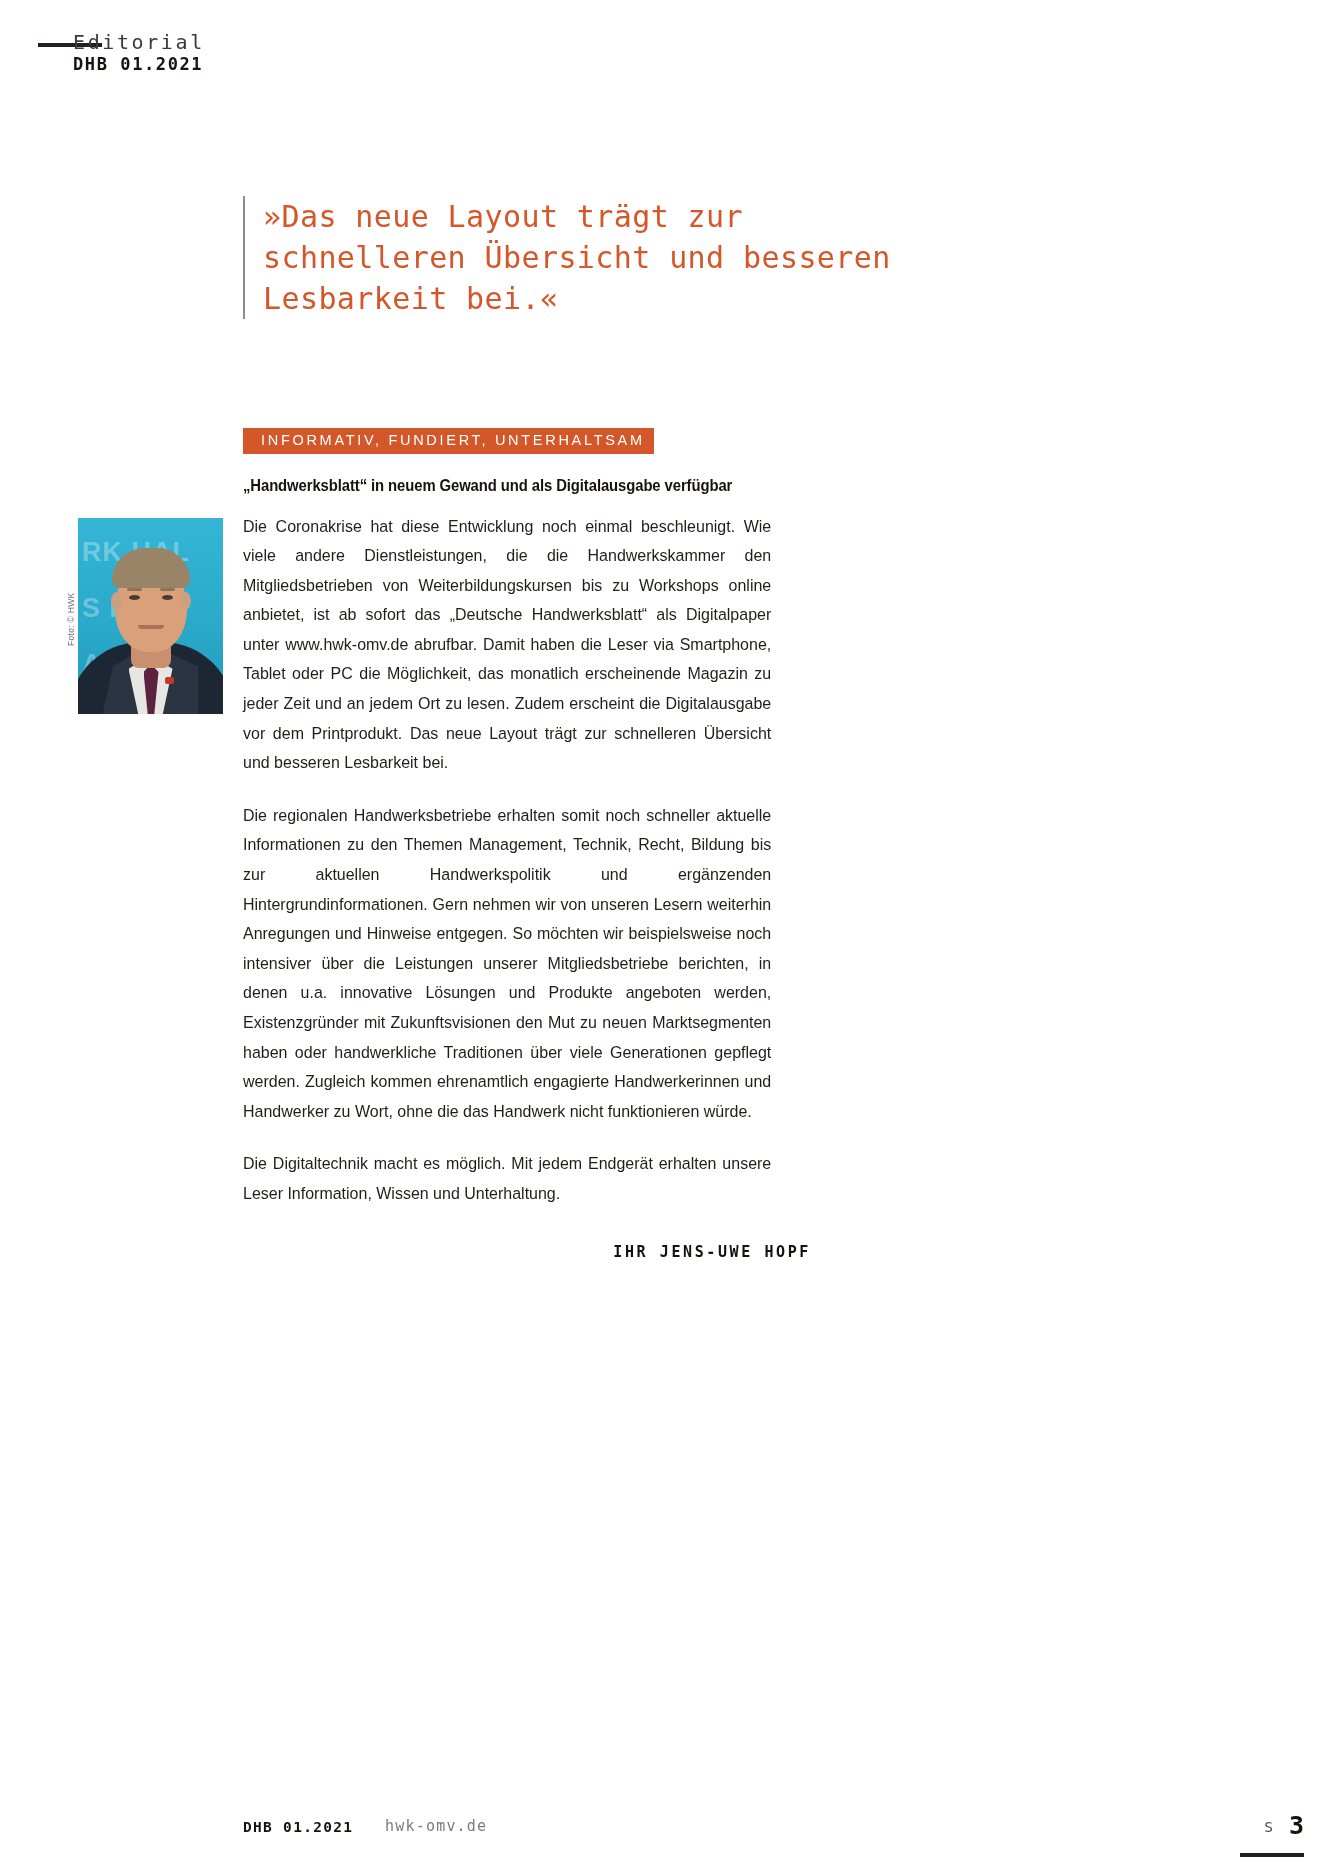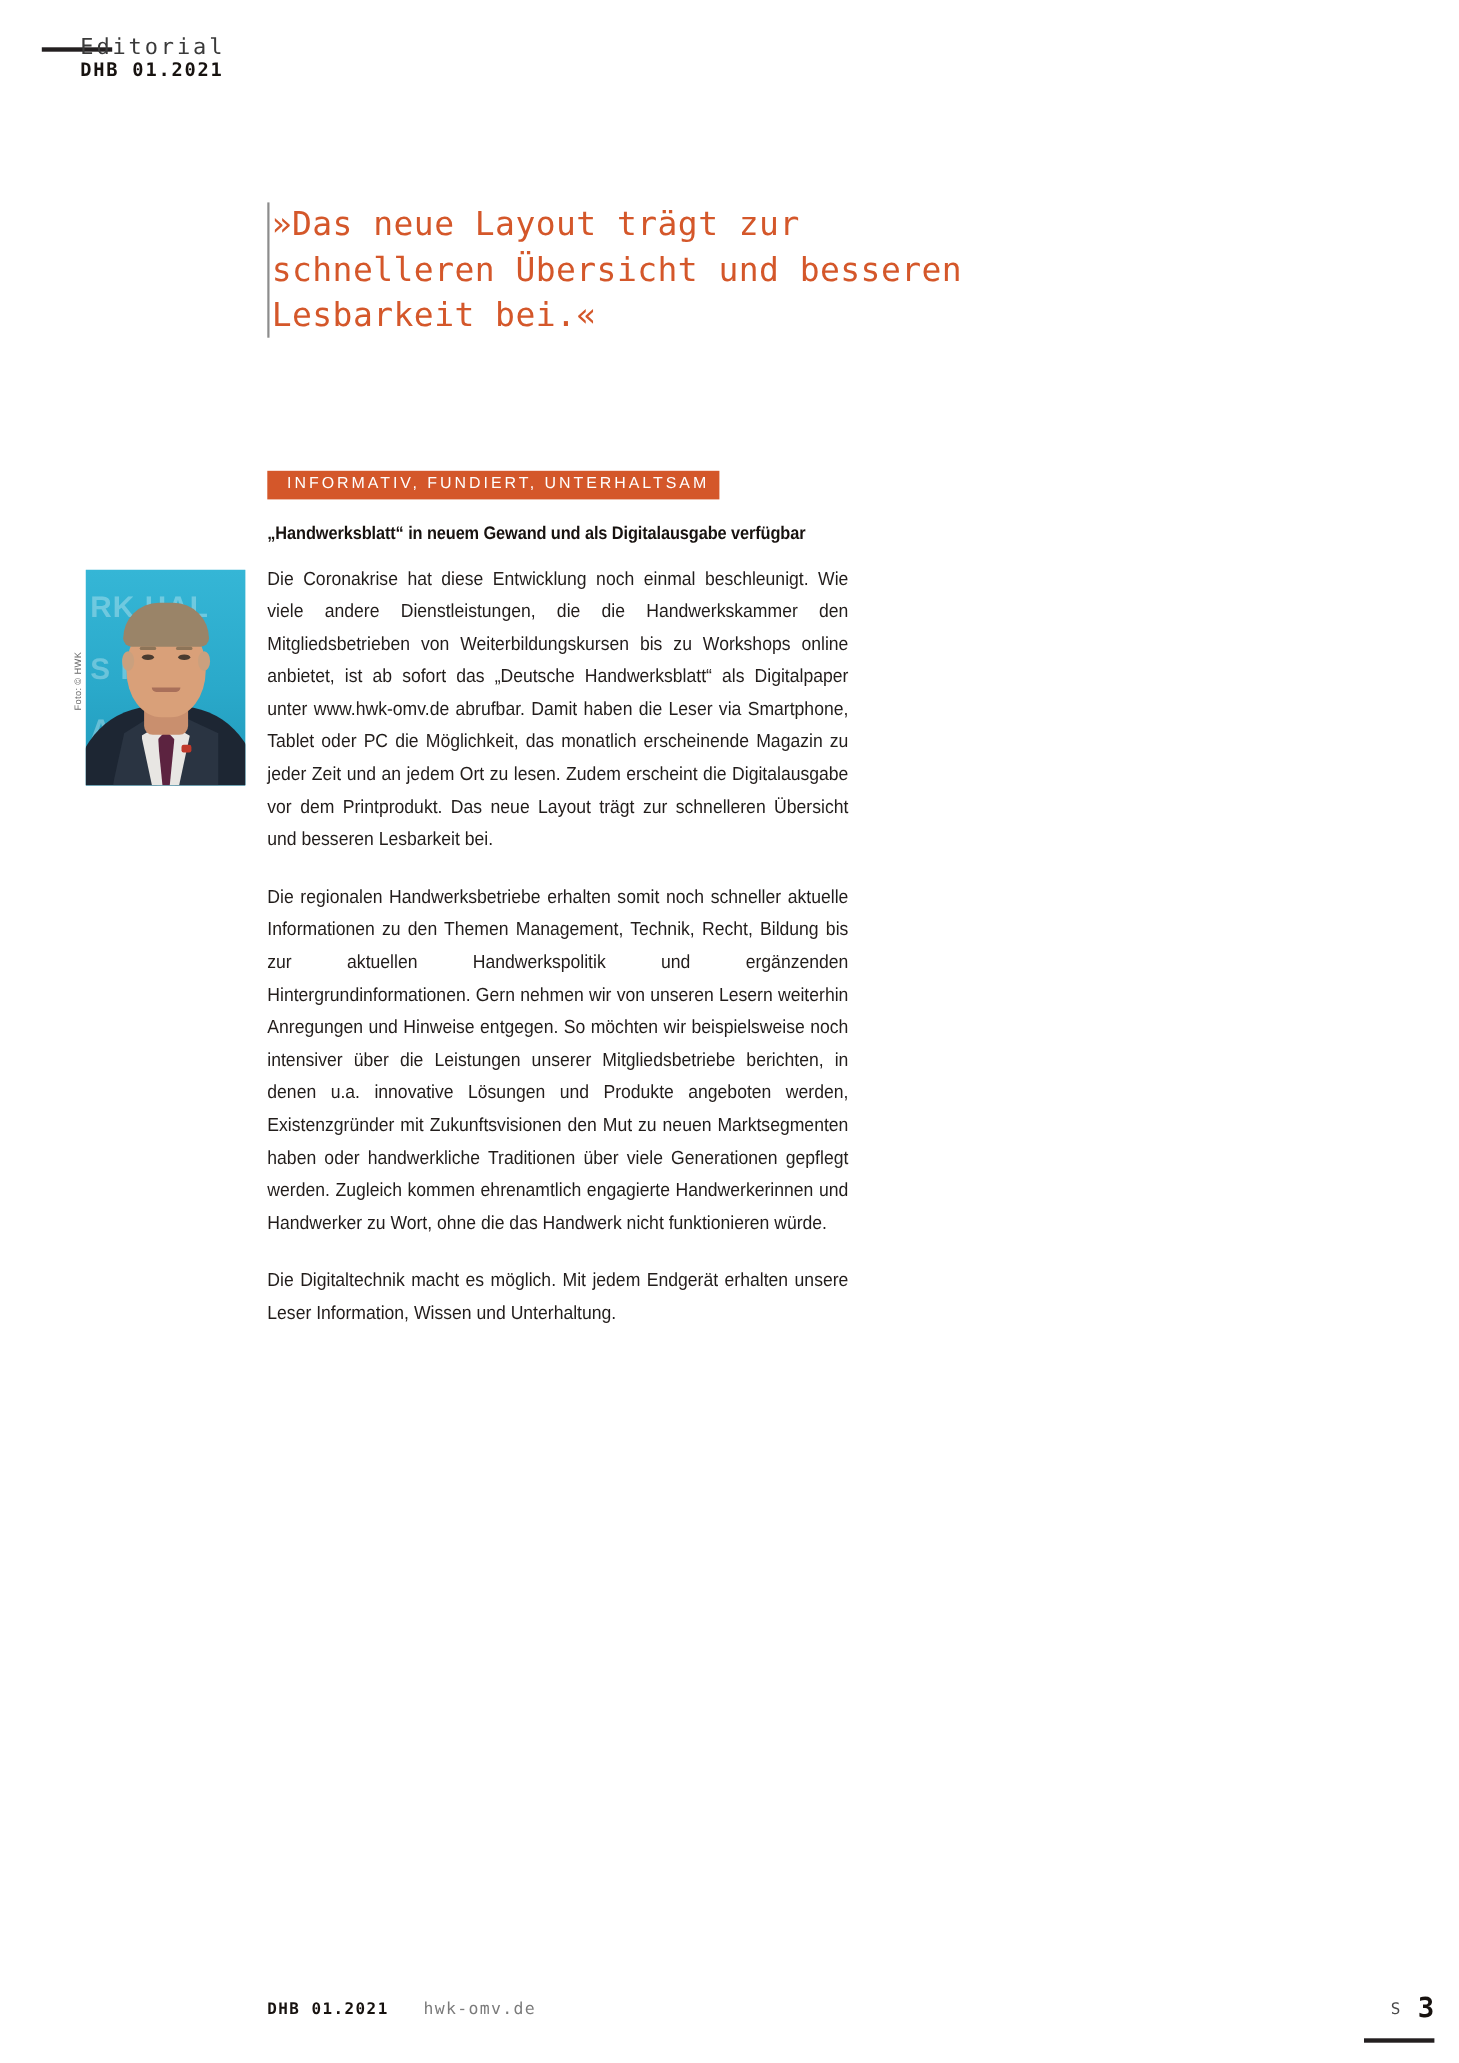--- a/index.html
+++ b/index.html
@@ -50,24 +50,24 @@
     letter-spacing: 1.6px;
     color: #17120f;
     font-family: "DejaVu Sans Mono", monospace;
     font-weight: 700;
   }
 
   
   .pullquote {
     position: absolute;
     left: 243px;
-    top: 184px;
+    top: 196px;
     width: 700px;
     border-left: 2px solid #8c8c8c;
-    padding-left: 2px;
+    padding-left: 18px;
     box-sizing: border-box;
   }
   .pullquote-text {
     font-family: "DejaVu Sans Mono", monospace;
     font-size: 30px;
     line-height: 41px;
     letter-spacing: 0.4px;
     color: #d4572a;
     font-weight: 400;
     white-space: pre-line;
@@ -410,20 +410,21 @@
 </div>
 
 <div class="article">
   <div class="badge">INFORMATIV, FUNDIERT, UNTERHALTSAM</div>
   <div class="subhead">„Handwerksblatt“ in neuem Gewand und als Digitalausgabe verfügbar</div>
   <div class="body-col">
     <p class="para para-first">Die Coronakrise hat diese Entwicklung noch einmal beschleunigt. Wie viele andere Dienstleistungen, die die Handwerkskammer den Mitgliedsbetrieben von Weiterbildungskursen bis zu Workshops online anbietet, ist ab sofort das „Deutsche Handwerksblatt“ als Digitalpaper unter www.hwk-omv.de abrufbar. Damit haben die Leser via Smartphone, Tablet oder PC die Möglichkeit, das monatlich erscheinende Magazin zu jeder Zeit und an jedem Ort zu lesen. Zudem erscheint die Digitalausgabe vor dem Printprodukt. Das neue Layout trägt zur schnelleren Übersicht und besseren Lesbarkeit bei.</p>
     <p class="para">Die regionalen Handwerksbetriebe erhalten somit noch schneller aktuelle Informationen zu den Themen Management, Technik, Recht, Bildung bis zur aktuellen Handwerkspolitik und ergänzenden Hintergrundinformationen. Gern nehmen wir von unseren Lesern weiterhin Anregungen und Hinweise entgegen. So möchten wir beispielsweise noch intensiver über die Leistungen unserer Mitgliedsbetriebe berichten, in denen u.a. innovative Lösungen und Produkte angeboten werden, Existenzgründer mit Zukunftsvisionen den Mut zu neuen Marktsegmenten haben oder handwerkliche Traditionen über viele Generationen gepflegt werden. Zugleich kommen ehrenamtlich engagierte Handwerkerinnen und Handwerker zu Wort, ohne die das Handwerk nicht funktionieren würde.</p>
     <p class="para">Die Digitaltechnik macht es möglich. Mit jedem Endgerät erhalten unsere Leser Information, Wissen und Unterhaltung.</p>
   </div>
+  <div class="signature">IHR JENS-UWE HOPF</div>
 </div>
 
 <div class="footer">
   <div class="footer-issue">DHB 01.2021</div>
   <div class="footer-site">hwk-omv.de</div>
   <div class="footer-page-label">S</div>
   <div class="footer-page-num">3</div>
   <div class="footer-rule"></div>
 </div>
 

